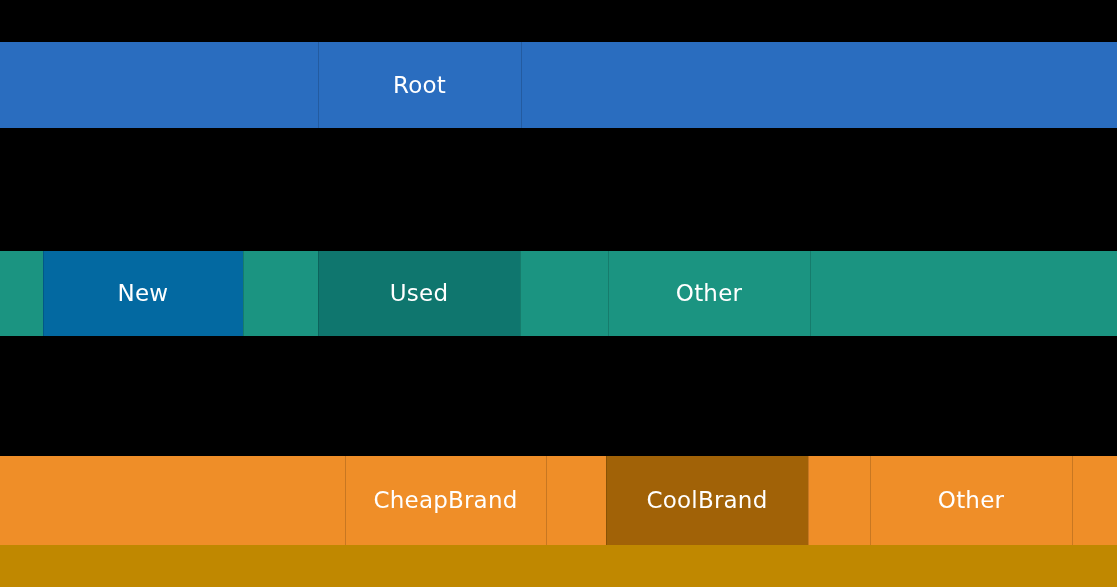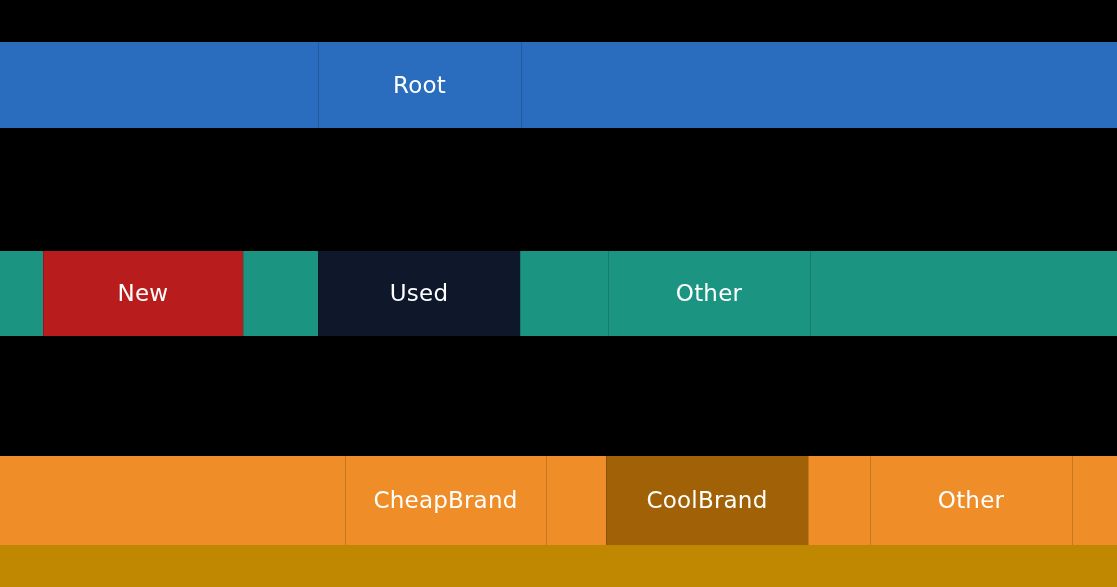--- a/index.html
+++ b/index.html
@@ -72,27 +72,27 @@
         <span class="node-label">Root</span>
       </div>
       <div class="node seam-left" style="left: 521px; width: 596px; background: rgb(42, 109, 191);">
         <span class="node-label"></span>
       </div>
     </div>
   <div class="level-row level-1" style="top: 251px; height: 85px;">
       <div class="node" style="left: 0px; width: 43px; background: rgb(27, 148, 129);">
         <span class="node-label"></span>
       </div>
-      <div class="node seam-left" style="left: 43px; width: 200px; background: #b91c1c;">
+      <div class="node seam-left" style="left: 43px; width: 200px; background: #0369a1;">
         <span class="node-label">New</span>
       </div>
       <div class="node seam-left" style="left: 243px; width: 75px; background: rgb(27, 148, 129);">
         <span class="node-label"></span>
       </div>
-      <div class="node seam-left" style="left: 318px; width: 202px; background: #0f172a;">
+      <div class="node seam-left" style="left: 318px; width: 202px; background: #0f766e;">
         <span class="node-label">Used</span>
       </div>
       <div class="node seam-left" style="left: 520px; width: 88px; background: rgb(27, 148, 129);">
         <span class="node-label"></span>
       </div>
       <div class="node seam-left" style="left: 608px; width: 202px; background: rgb(27, 148, 129);">
         <span class="node-label">Other</span>
       </div>
       <div class="node seam-left" style="left: 810px; width: 307px; background: rgb(27, 148, 129);">
         <span class="node-label"></span>

